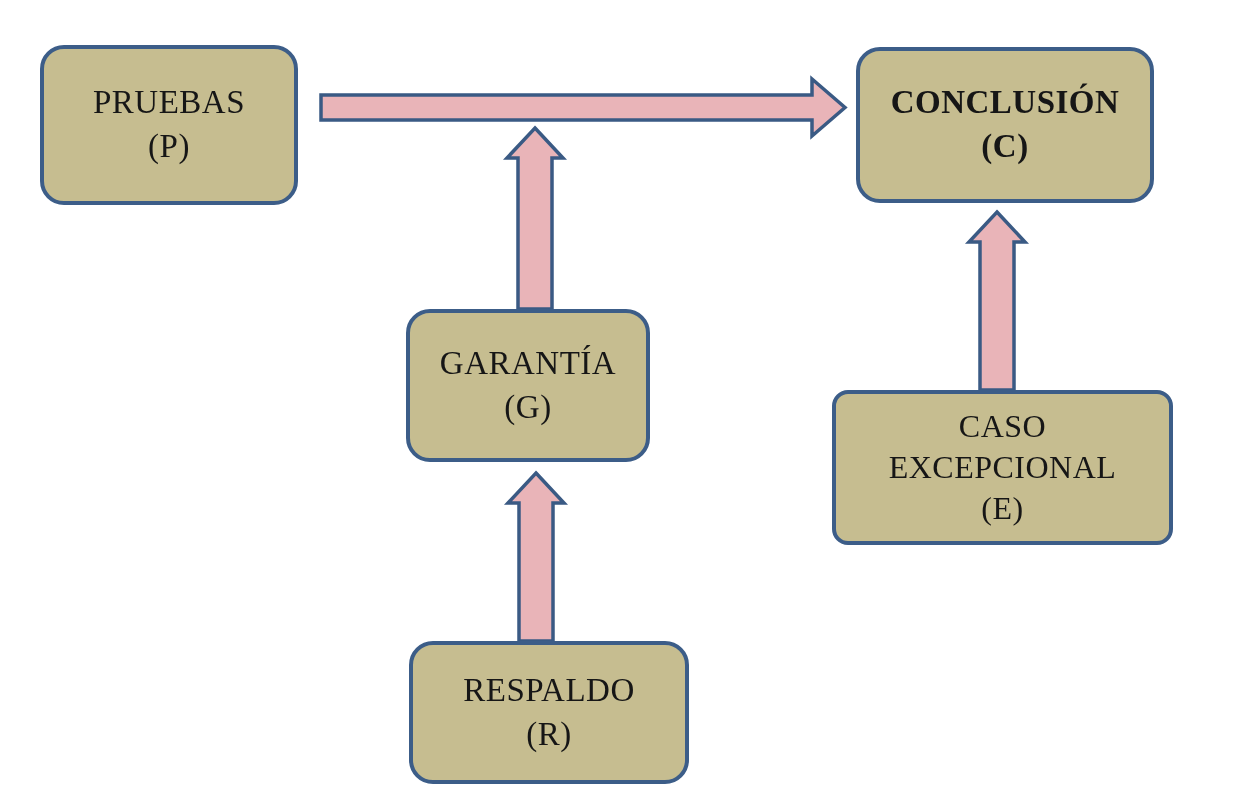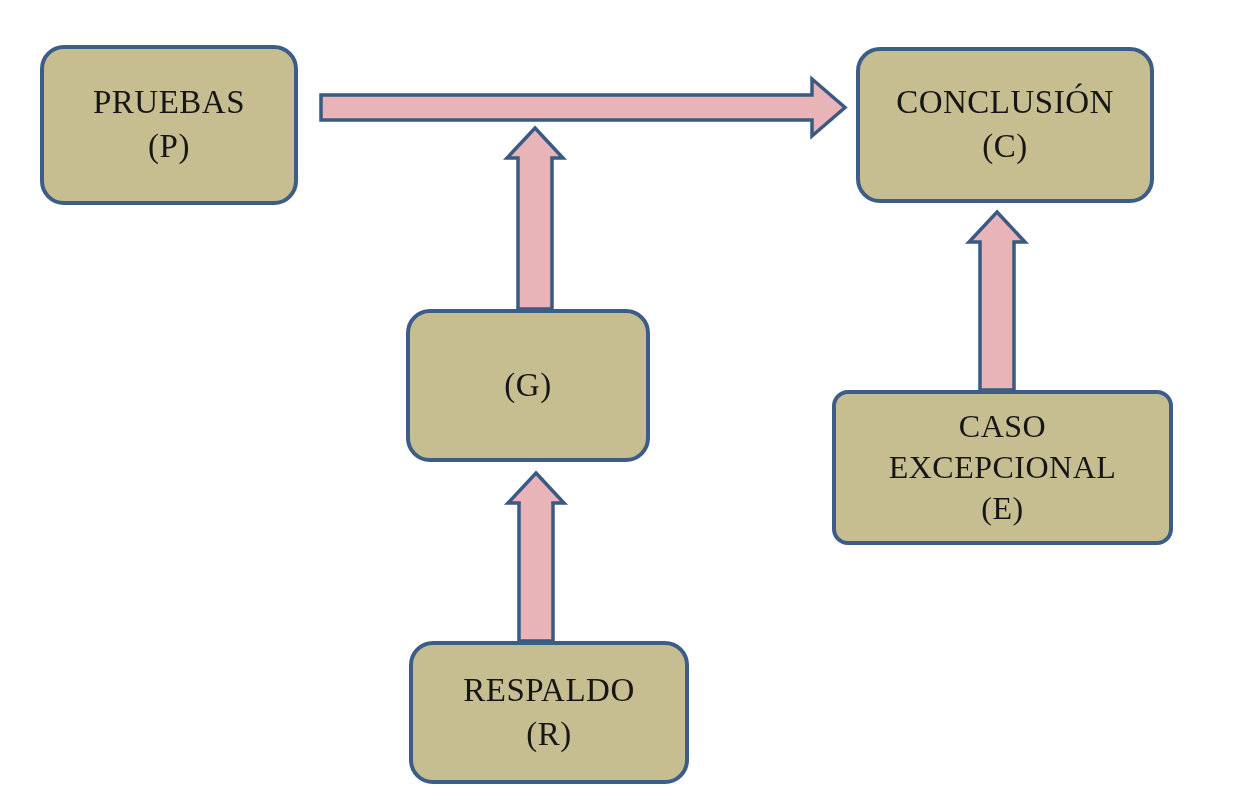--- a/index.html
+++ b/index.html
@@ -27,21 +27,21 @@
     justify-content: center;
     text-align: center;
     color: #161616;
     font-size: 33px;
     line-height: 1.32;
     letter-spacing: 0.5px;
     padding: 4px 10px;
   }
   .node .symbol { display: block; }
   #node-pruebas        { left: 40px;  top: 45px;  width: 258px; height: 160px; }
-  #node-conclusion     { left: 856px; top: 47px;  width: 298px; height: 156px; }
+  #node-conclusion     { left: 856px; top: 47px;  width: 298px; height: 156px; font-weight: bold; }
   #node-garantia       { left: 406px; top: 309px; width: 244px; height: 153px; }
   #node-caso-excepcional { left: 832px; top: 390px; width: 341px; height: 155px; font-size: 32px; line-height: 1.28; border-radius: 16px; }
   #node-respaldo       { left: 409px; top: 641px; width: 280px; height: 143px; }
   #arrow-layer {
     position: absolute;
     left: 0; top: 0;
     width: 1256px;
     height: 798px;
   }
   #arrow-layer polygon {
@@ -71,20 +71,21 @@
     <span class="label">PRUEBAS</span>
     <span class="symbol">(P)</span>
   </div>
 
   <div class="node" id="node-conclusion">
     <span class="label">CONCLUSIÓN</span>
     <span class="symbol">(C)</span>
   </div>
 
   <div class="node" id="node-garantia">
+    <span class="label">GARANTÍA</span>
     <span class="symbol">(G)</span>
   </div>
 
   <div class="node" id="node-caso-excepcional">
     <span class="label">CASO EXCEPCIONAL</span>
     <span class="symbol">(E)</span>
   </div>
 
   <div class="node" id="node-respaldo">
     <span class="label">RESPALDO</span>

